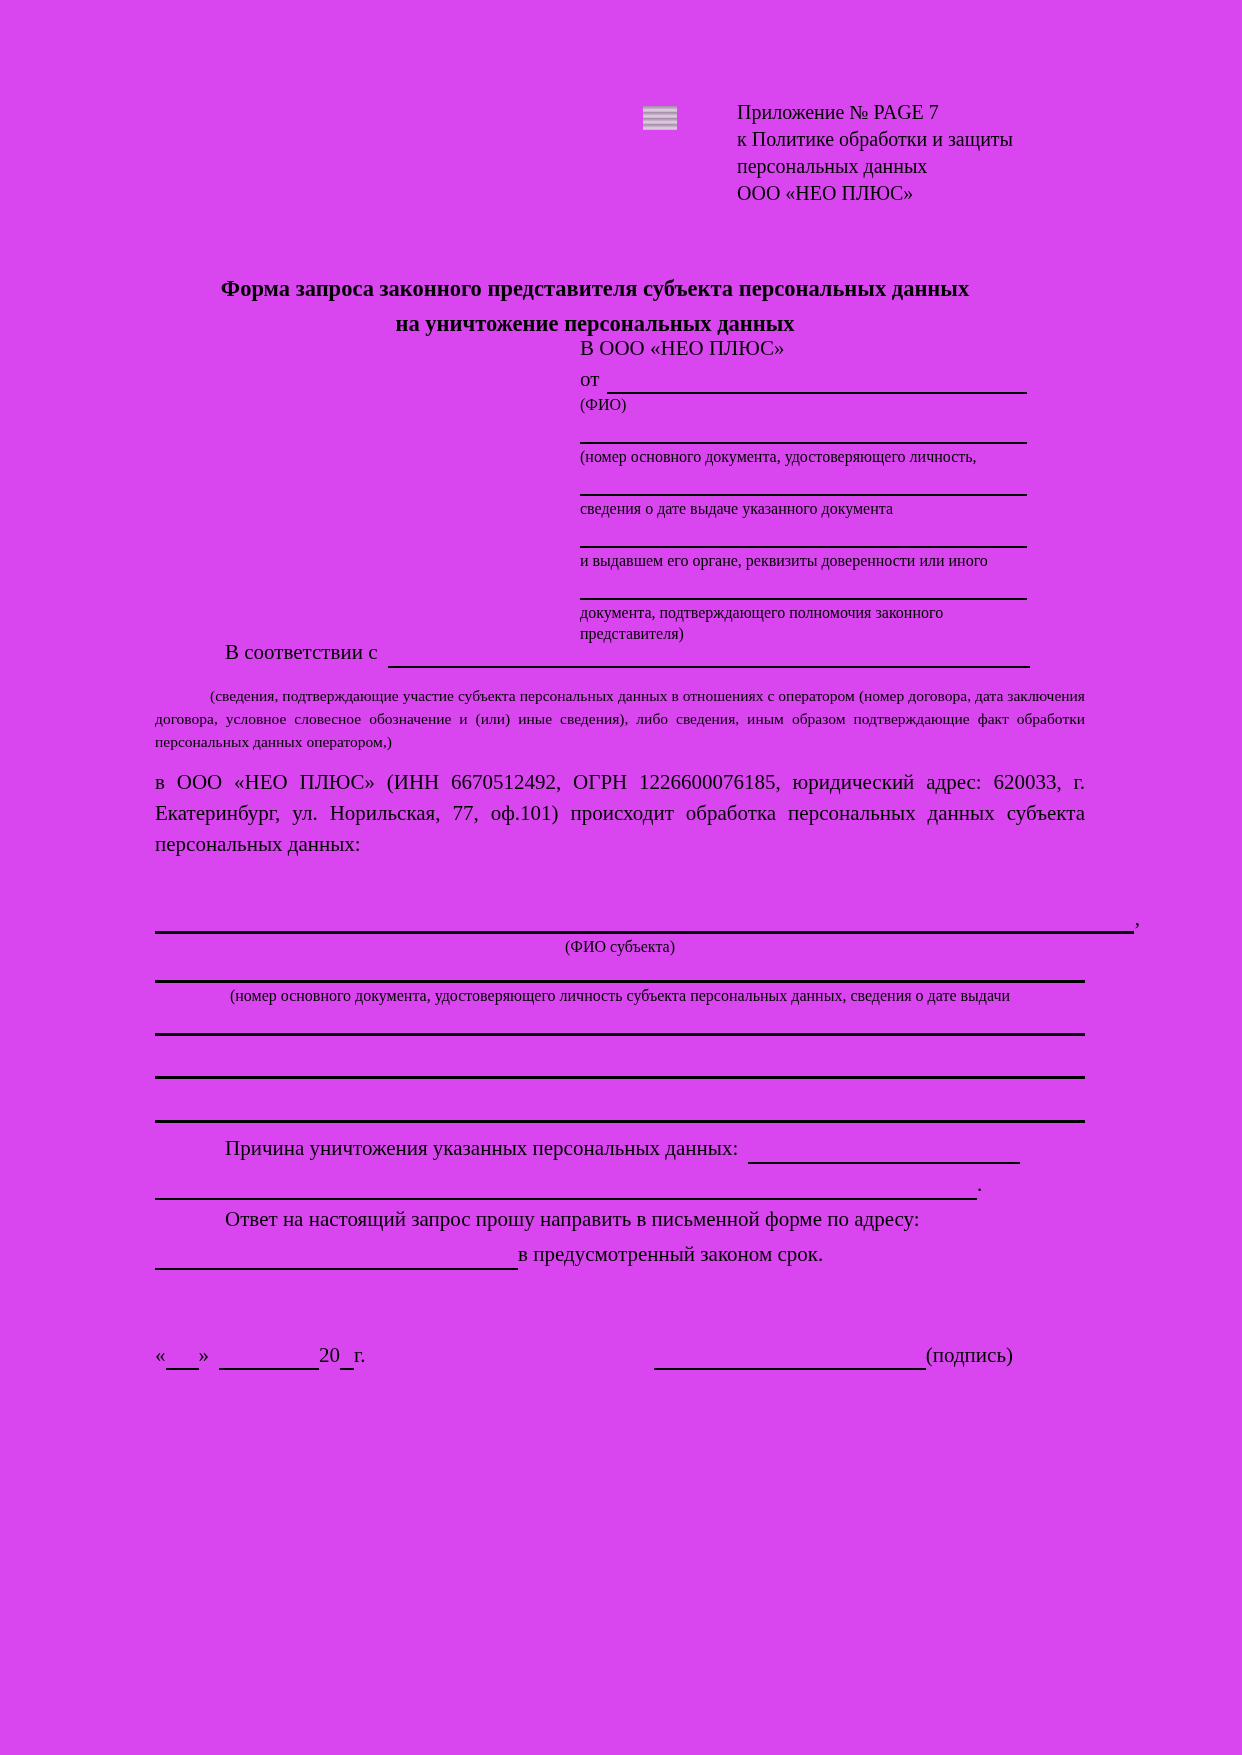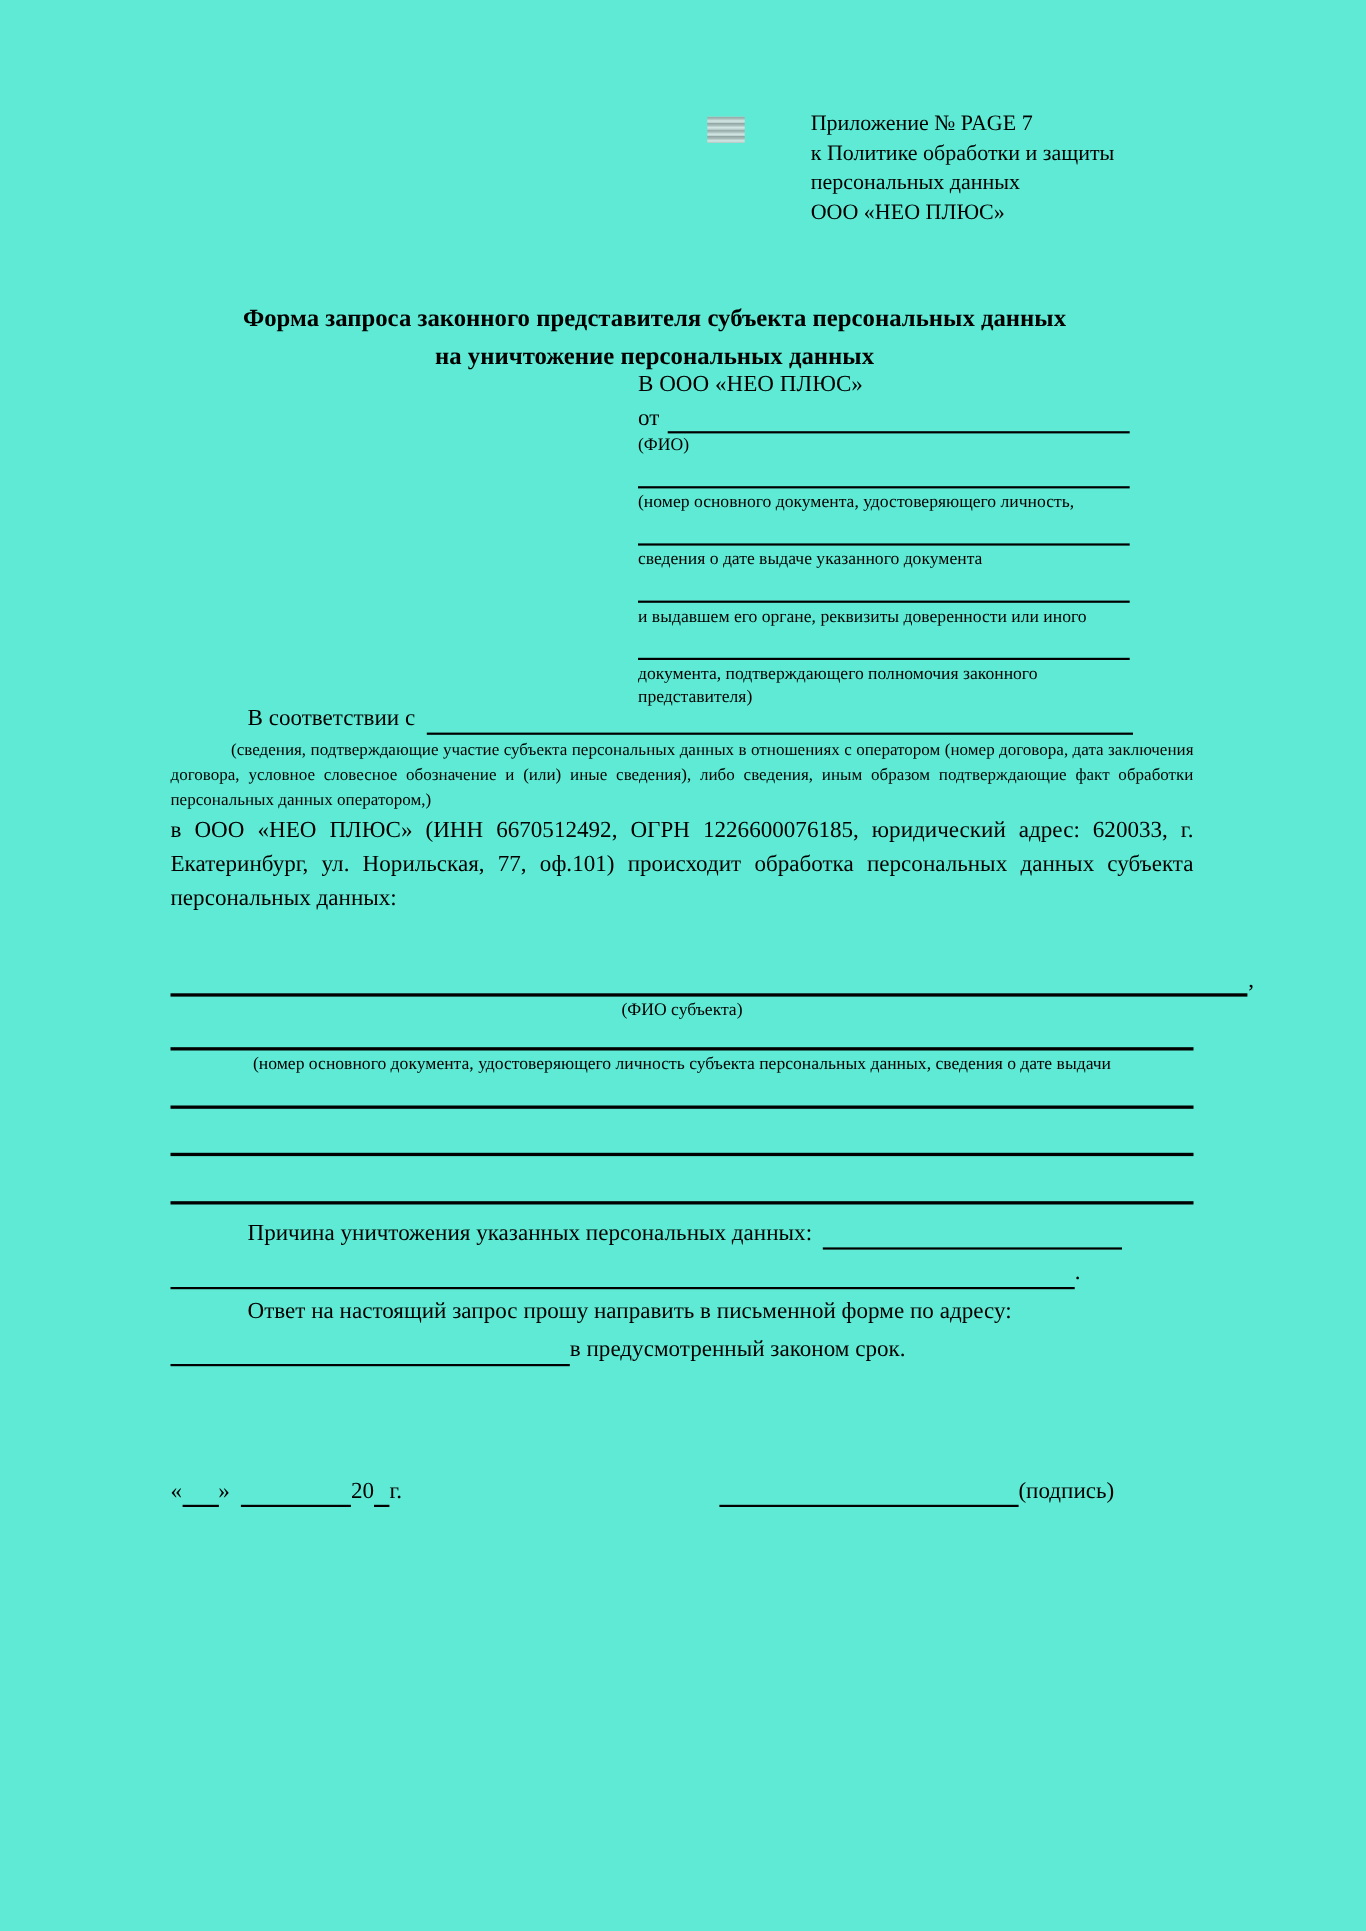--- a/index.html
+++ b/index.html
@@ -1,19 +1,19 @@
 <!DOCTYPE html>
 <html><head>
 <meta charset="utf-8">
 <style>
   html,body { margin:0; padding:0; background:#888; }
   .page {
     position:relative;
     width:1242px; height:1755px;
-    background:#5eead4;
+    background:#d946ef;
     font-family:"Liberation Serif", serif;
     color:#000;
     overflow:hidden;
   }
   
   .artifact {
     position:absolute; left:643px; top:106px; width:34px; height:24px;
     background:repeating-linear-gradient(
       180deg,
       #9a9a9a 0px, #b5b5b5 2px, #e8e8e8 4px, #c2c2c2 6px);
@@ -40,23 +40,23 @@
   .addr-blank.sp { height:27px; }
   .body-col {
     position:absolute; left:155px; top:620px; width:930px;
     font-size:21px; line-height:31px;
   }
   .according-row { display:flex; align-items:flex-end; height:32px;margin-top:16px; }
   .according-row .lbl { flex:0 0 auto; margin-left:70px; padding-right:10px; white-space:nowrap; }
   .according-row .fill { flex:1 1 auto; height:24px; margin-right:55px; }
   .small-note {
     font-size:15.5px; line-height:23px; text-align:justify; text-indent:55px;
-    margin-top:2px;
+    margin-top:16px;
   }
-  .para { text-align:justify; margin-top:0; }
+  .para { text-align:justify; margin-top:14px; }
   .subject-row { display:flex; align-items:flex-end; width:985px; height:30px; margin-top:44px; }
   .subject-row .fill { flex:1 1 auto; height:24px; border-bottom-width:3px; }
   .subject-row .suffix { flex:0 0 auto; padding-left:1px; }
   .cap-body { font-size:16px; line-height:22px; text-align:center; margin-top:2px; }
   .rule { border-bottom:3px solid #000; }
   .rule-a { height:22px; margin-bottom:2px; }
   .rule-b { height:26px; margin-bottom:2px; }
   .para-loose { text-align:justify; line-height:39px; margin-top:8px; }
   .rule-c { height:38px; }
   .rule-d { height:41px; }

